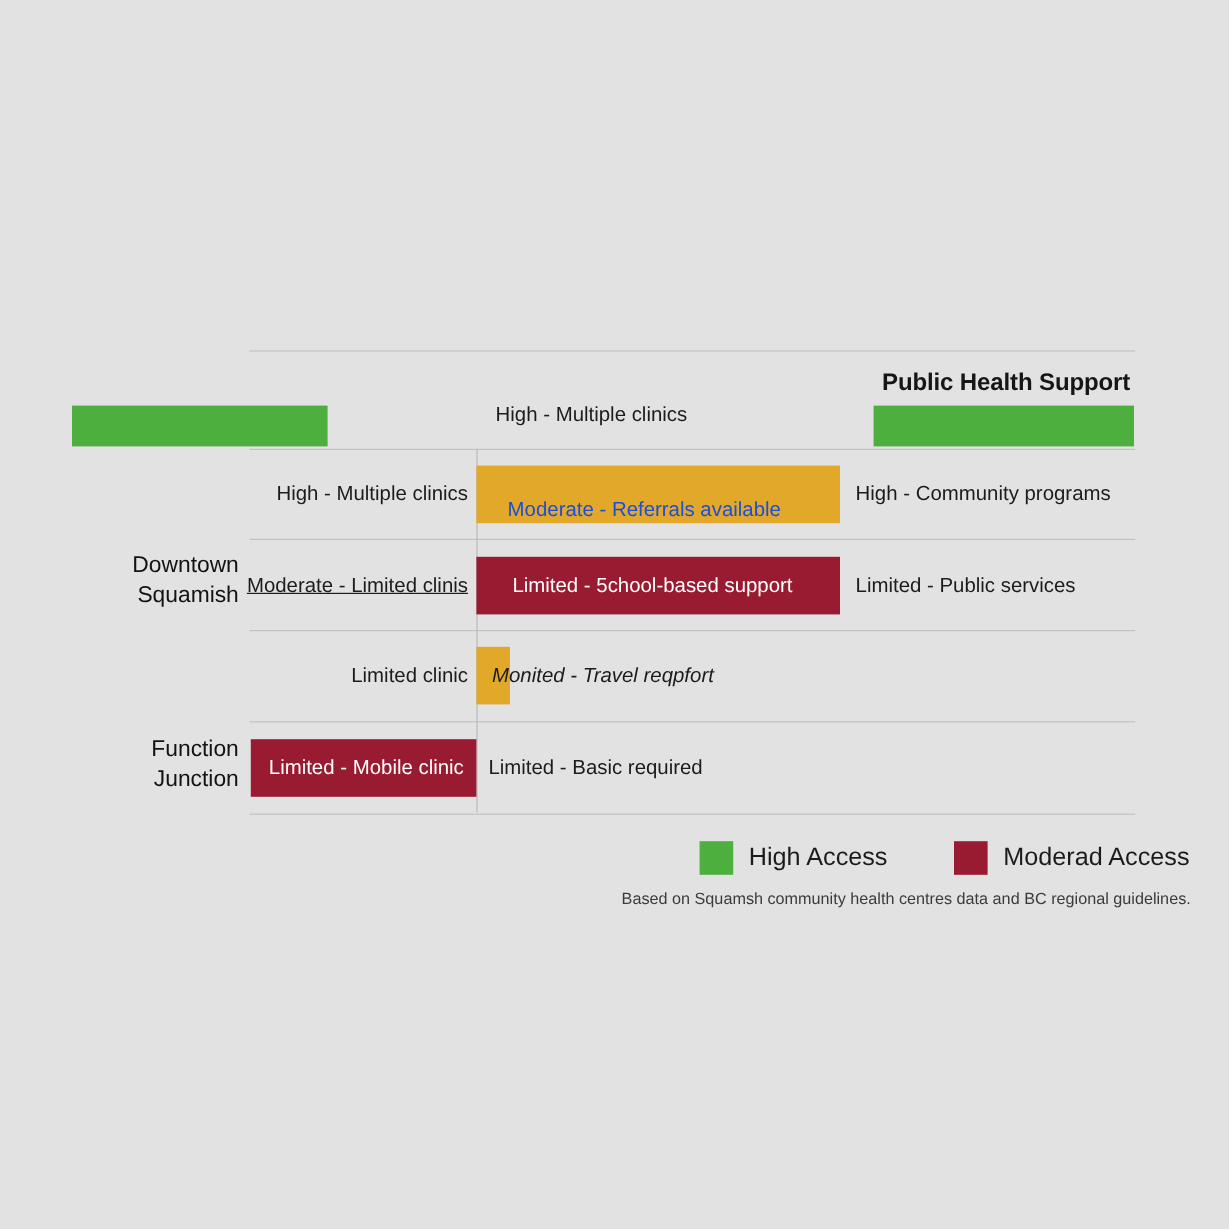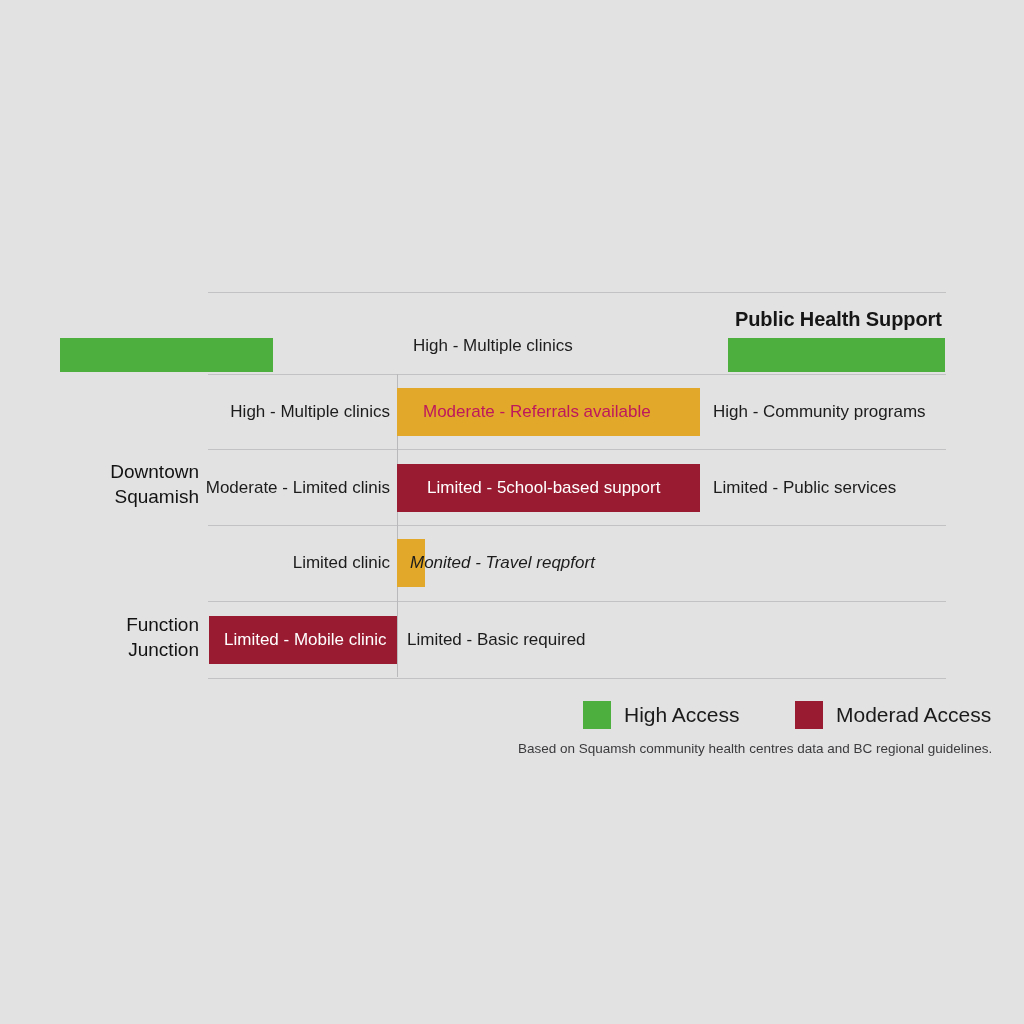--- a/index.html
+++ b/index.html
@@ -74,21 +74,22 @@
     position: absolute;
     font-size: 17px;
     line-height: 48px;
     color: #1c1c1c;
     white-space: nowrap;
   }
   .cell-text.on-bar {
     color: #ffffff;
   }
   .cell-text.on-amber {
-    color: #be185d;
+    color: #1d4ed8;
+    margin-top: 13px;
   }
   .cell-text.right { text-align: right; }
 
   
   .legend-swatch {
     position: absolute;
     width: 28px;
     height: 28px;
   }
   .legend-label {
@@ -131,21 +132,21 @@
   <div class="row-label" style="left:0px; top:612px; width:199px;">Function
 Junction</div>
 
   <div class="cell-text right" style="left:180px; top:388px; width:210px;">High - Multiple clinics</div>
 
   <div class="cell-bar" style="left:397px; top:388px; width:303px; background:#e2a829;"></div>
   <div class="cell-text on-amber" style="left:423px; top:388px;">Moderate - Referrals available</div>
 
   <div class="cell-text" style="left:713px; top:388px;">High - Community programs</div>
 
-  <div class="cell-text right" style="left:180px; top:464px; width:210px;">Moderate - Limited clinis</div>
+  <div class="cell-text right" style="left:180px; top:464px; width:210px;text-decoration:underline;">Moderate - Limited clinis</div>
 
   <div class="cell-bar" style="left:397px; top:464px; width:303px; background:#991b31;"></div>
   <div class="cell-text on-bar" style="left:427px; top:464px;">Limited - 5chool-based support</div>
 
   <div class="cell-text" style="left:713px; top:464px;">Limited - Public services</div>
 
   <div class="cell-text right" style="left:180px; top:539px; width:210px;">Limited clinic</div>
 
   <div class="cell-bar" style="left:397px; top:539px; width:28px; background:#e2a829;"></div>
   <div class="cell-text" style="left:410px; top:539px;font-style:italic;">Monited - Travel reqpfort</div>

